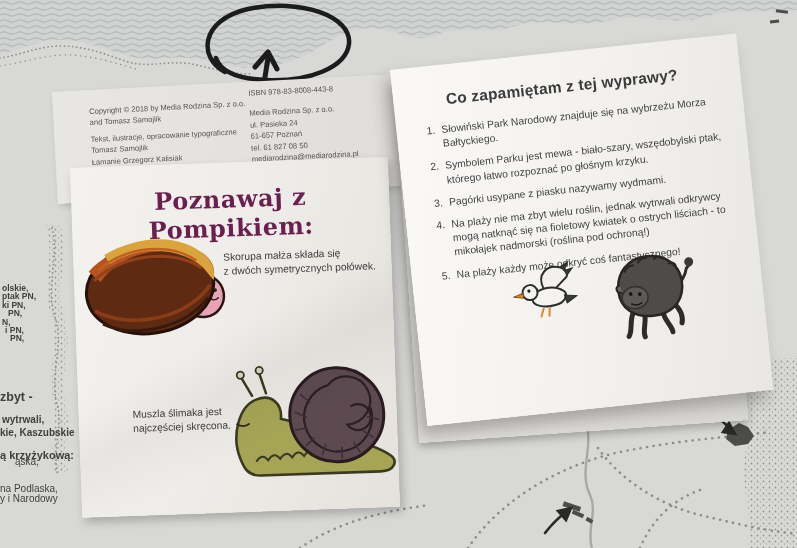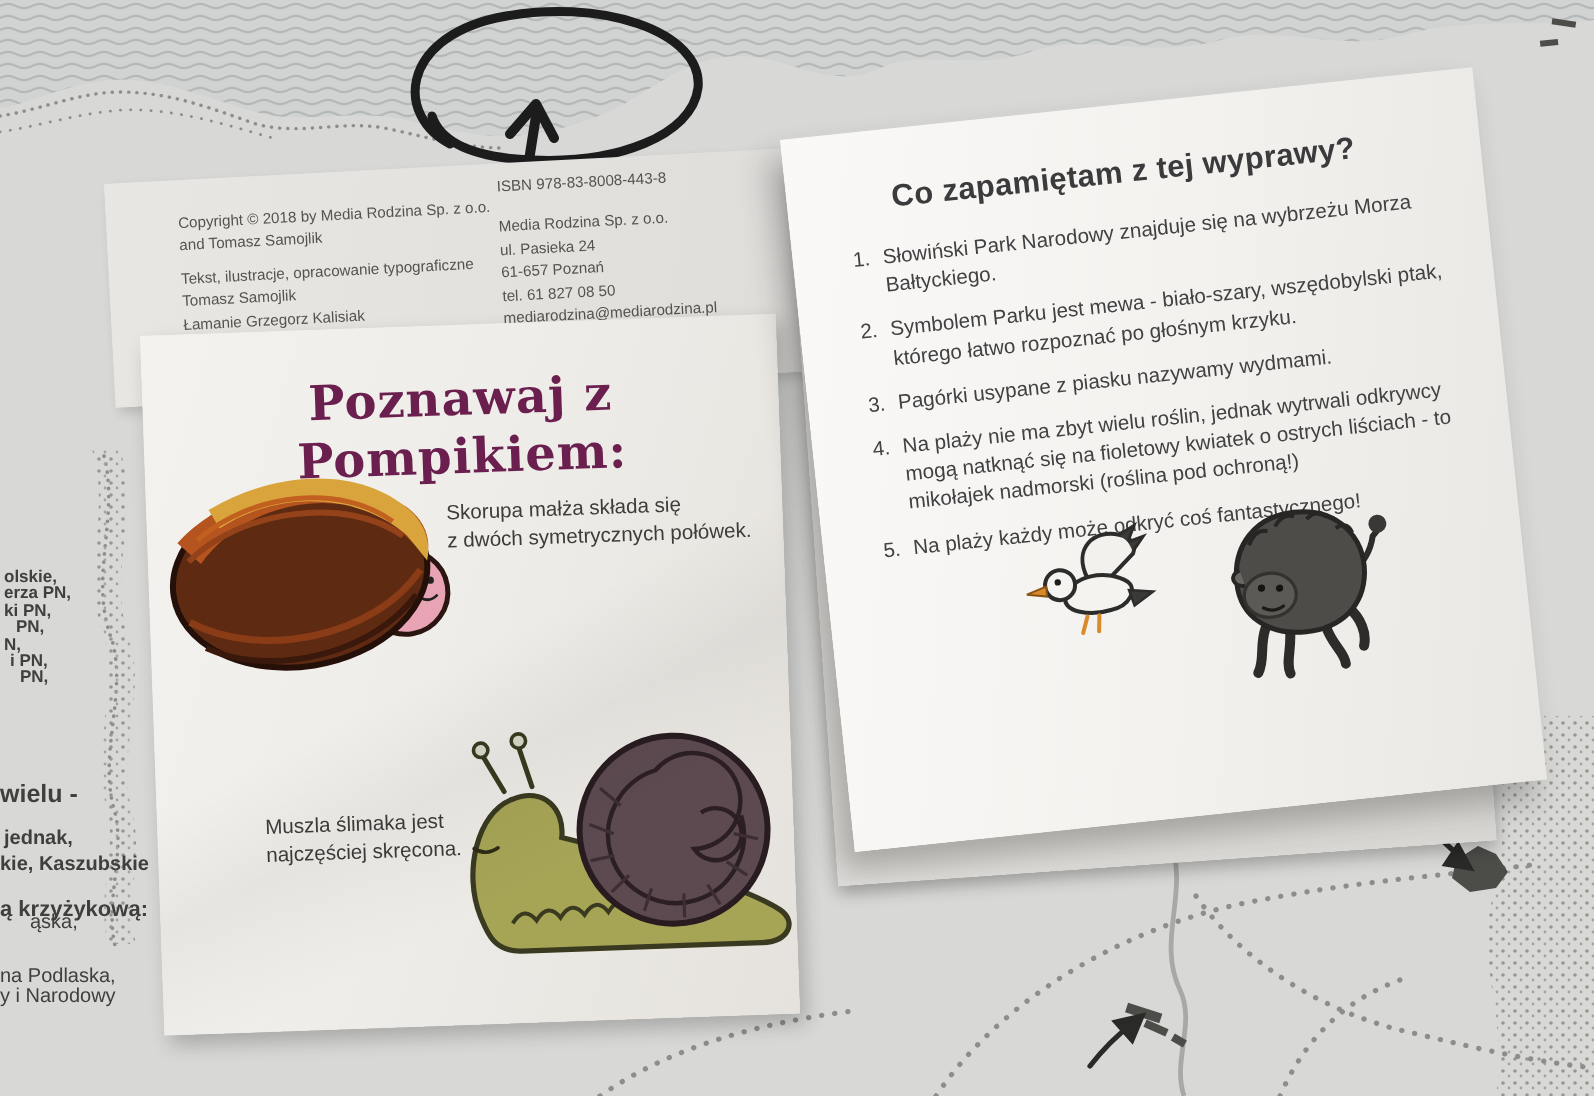--- a/index.html
+++ b/index.html
@@ -138,29 +138,29 @@
 
     <g stroke="#1c1c1c" fill="none" stroke-linecap="round">
       <path d="M225,72 C198,58 200,20 248,9 C300,-2 352,16 349,44 C346,68 308,82 266,80 C240,79 221,73 216,58" stroke-width="4.5"></path>
       <path d="M262,96 L268,58" stroke-width="5"></path>
       <path d="M268,52 L255,67 M268,52 L277,69" stroke-width="5"></path>
     </g>
   </svg>
 
   <div class="map-label pn-list">
     <div>olskie,</div>
-    <div>erza PN,</div>
+    <div>ptak PN,</div>
     <div>ki PN,</div>
     <div style="padding-left:6px">PN,</div>
     <div>N,</div>
     <div style="padding-left:3px">i PN,</div>
     <div style="padding-left:8px">PN,</div>
   </div>
-  <div class="map-label lbl-erza">wielu -</div>
-  <div class="map-label lbl-rawskie">jednak,</div>
+  <div class="map-label lbl-erza">zbyt -</div>
+  <div class="map-label lbl-rawskie">wytrwali,</div>
   <div class="map-label lbl-kaszub">kie, Kaszubskie</div>
   <div class="map-label lbl-krzyz">ą krzyżykową:</div>
   <div class="map-label lbl-podlaska">na Podlaska,</div>
   <div class="map-label lbl-aska">ąska,</div>
   <div class="map-label lbl-karpaty">y i Narodowy</div>
 
   <div class="colophon">
     <div class="colo-left">
       <div>Copyright © 2018 by Media Rodzina Sp. z o.o.</div>
       <div>and Tomasz Samojlik</div>

